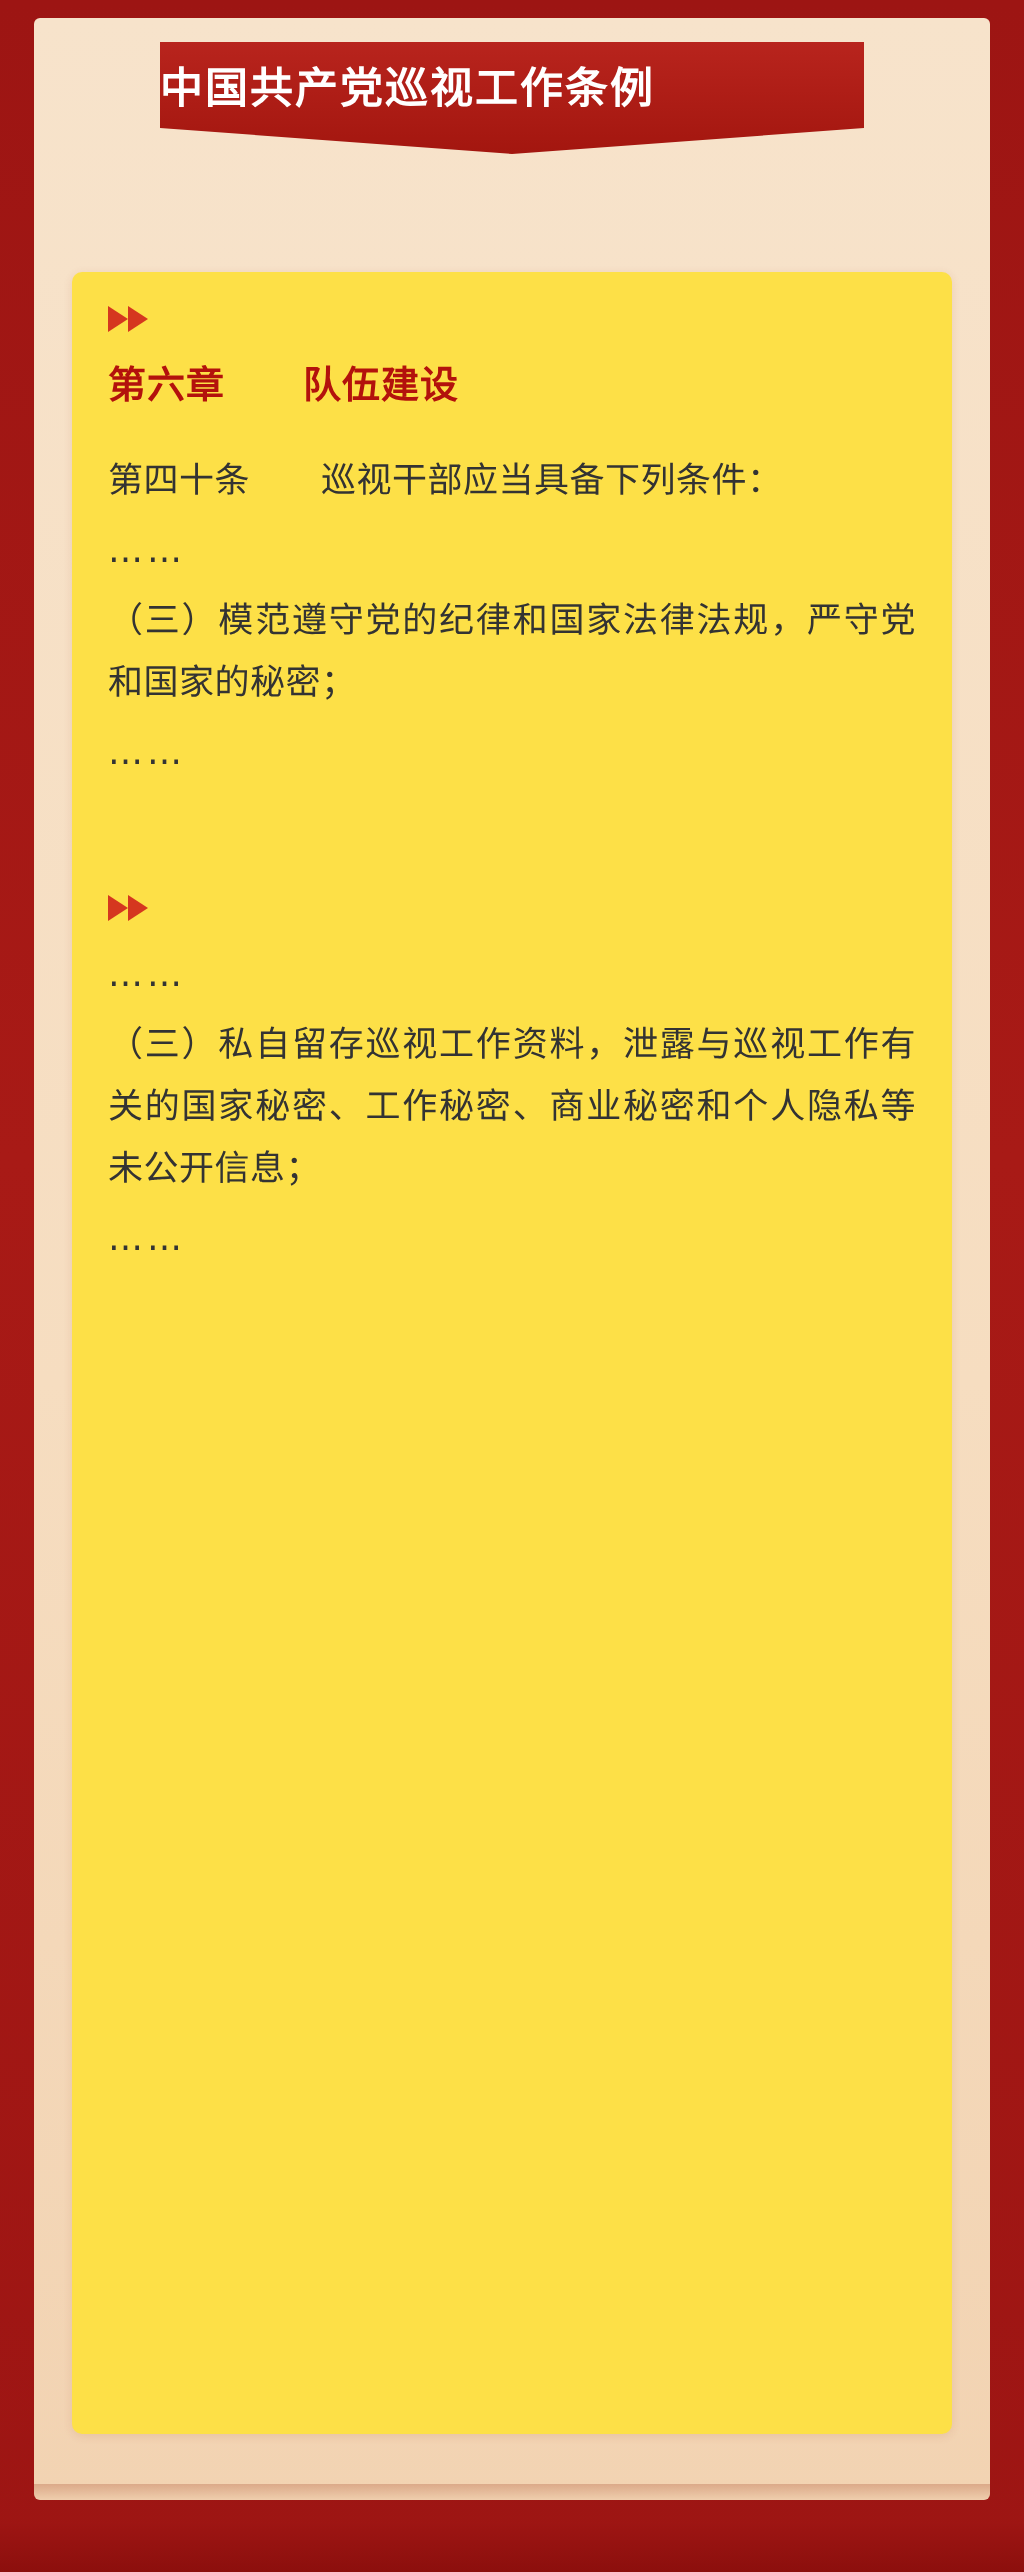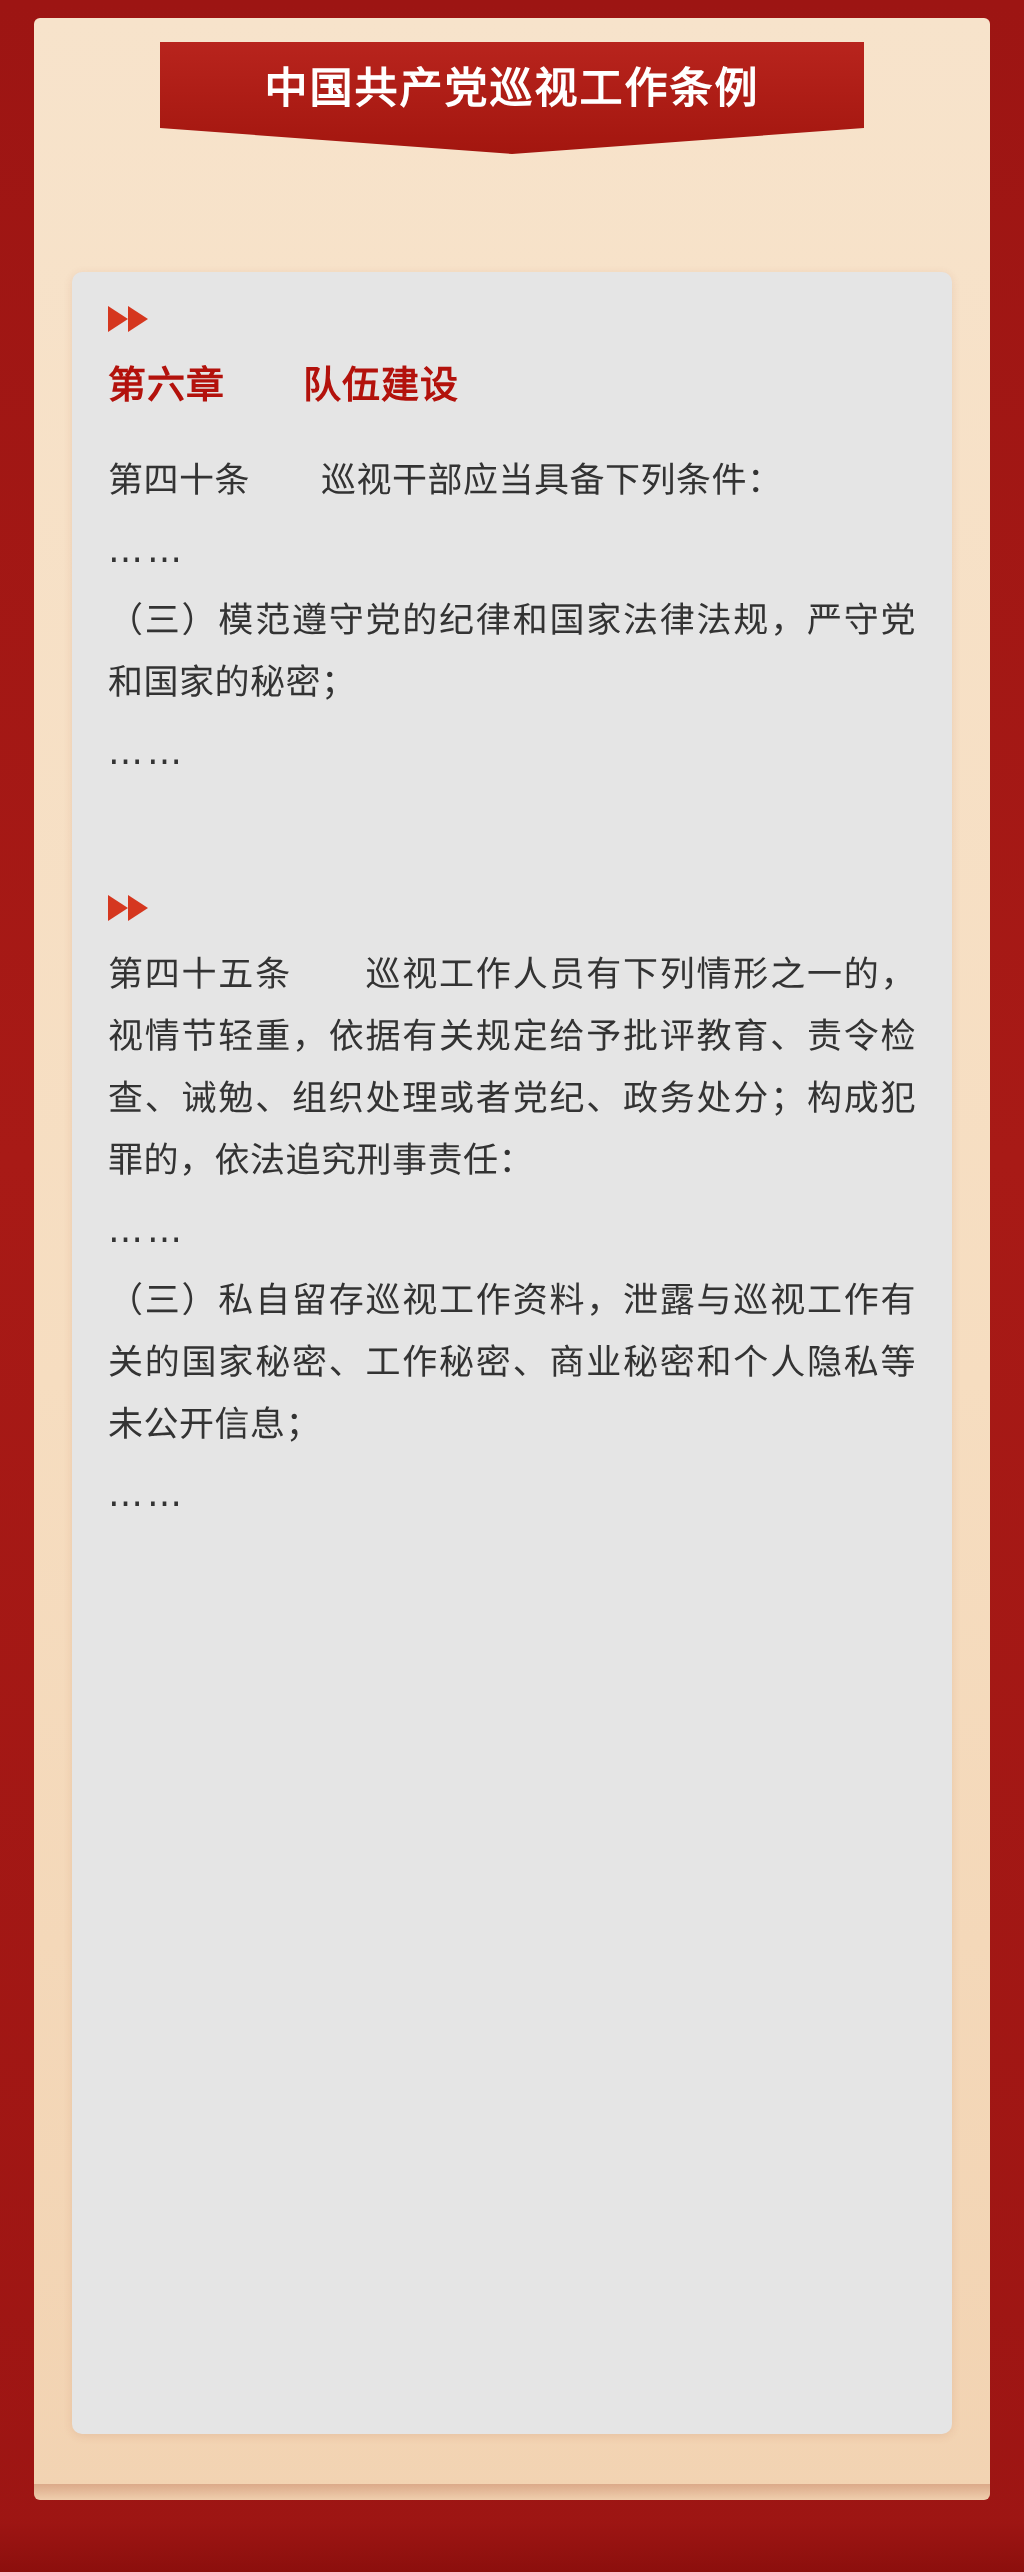--- a/index.html
+++ b/index.html
@@ -60,35 +60,34 @@
     clip-path: polygon(0 0, 704px 0, 704px 86px, 352px 112px, 0 86px);
     box-shadow: 0 3px 6px rgba(120,20,10,0.25);
   }
   .ribbon-title {
     position: absolute;
     left: 0;
     top: 0;
     width: 704px;
     height: 92px;
     line-height: 92px;
-    text-align: center;
     color: #ffffff;
     font-size: 43px;
     font-weight: bold;
     letter-spacing: 2px;
     white-space: nowrap;
   }
   
   .card {
     position: absolute;
     left: 72px;
     top: 272px;
     width: 880px;
     height: 2162px;
-    background: #e5e5e5;
+    background: #fde047;
     border-radius: 10px;
     box-shadow: 0 2px 10px rgba(150,60,30,0.12);
     box-sizing: border-box;
     padding: 0;
   }
   .card-inner {
     position: absolute;
     left: 36px;
     top: 34px;
     width: 808px;
@@ -167,21 +166,20 @@
       <div class="gap-lg"></div>
 
       <div class="sec2">
         <span class="arrow-mark">
           <svg width="46" height="26" viewBox="0 0 46 26" xmlns="http://www.w3.org/2000/svg">
             <polygon points="0,0 20,13 0,26" fill="#d5371f"></polygon>
             <polygon points="20,0 40,13 20,26" fill="#d5371f"></polygon>
           </svg>
         </span>
 
-        <p class="para">第四十五条　　巡视工作人员有下列情形之一的，视情节轻重，依据有关规定给予批评教育、责令检查、诫勉、组织处理或者党纪、政务处分；构成犯罪的，依法追究刑事责任：</p>
         <p class="dots">……</p>
         <p class="para">（三）私自留存巡视工作资料，泄露与巡视工作有关的国家秘密、工作秘密、商业秘密和个人隐私等未公开信息；</p>
         <p class="dots">……</p>
       </div>
 
     </div>
   </div>
 
   <div class="bottom-strip"></div>
 </div>

